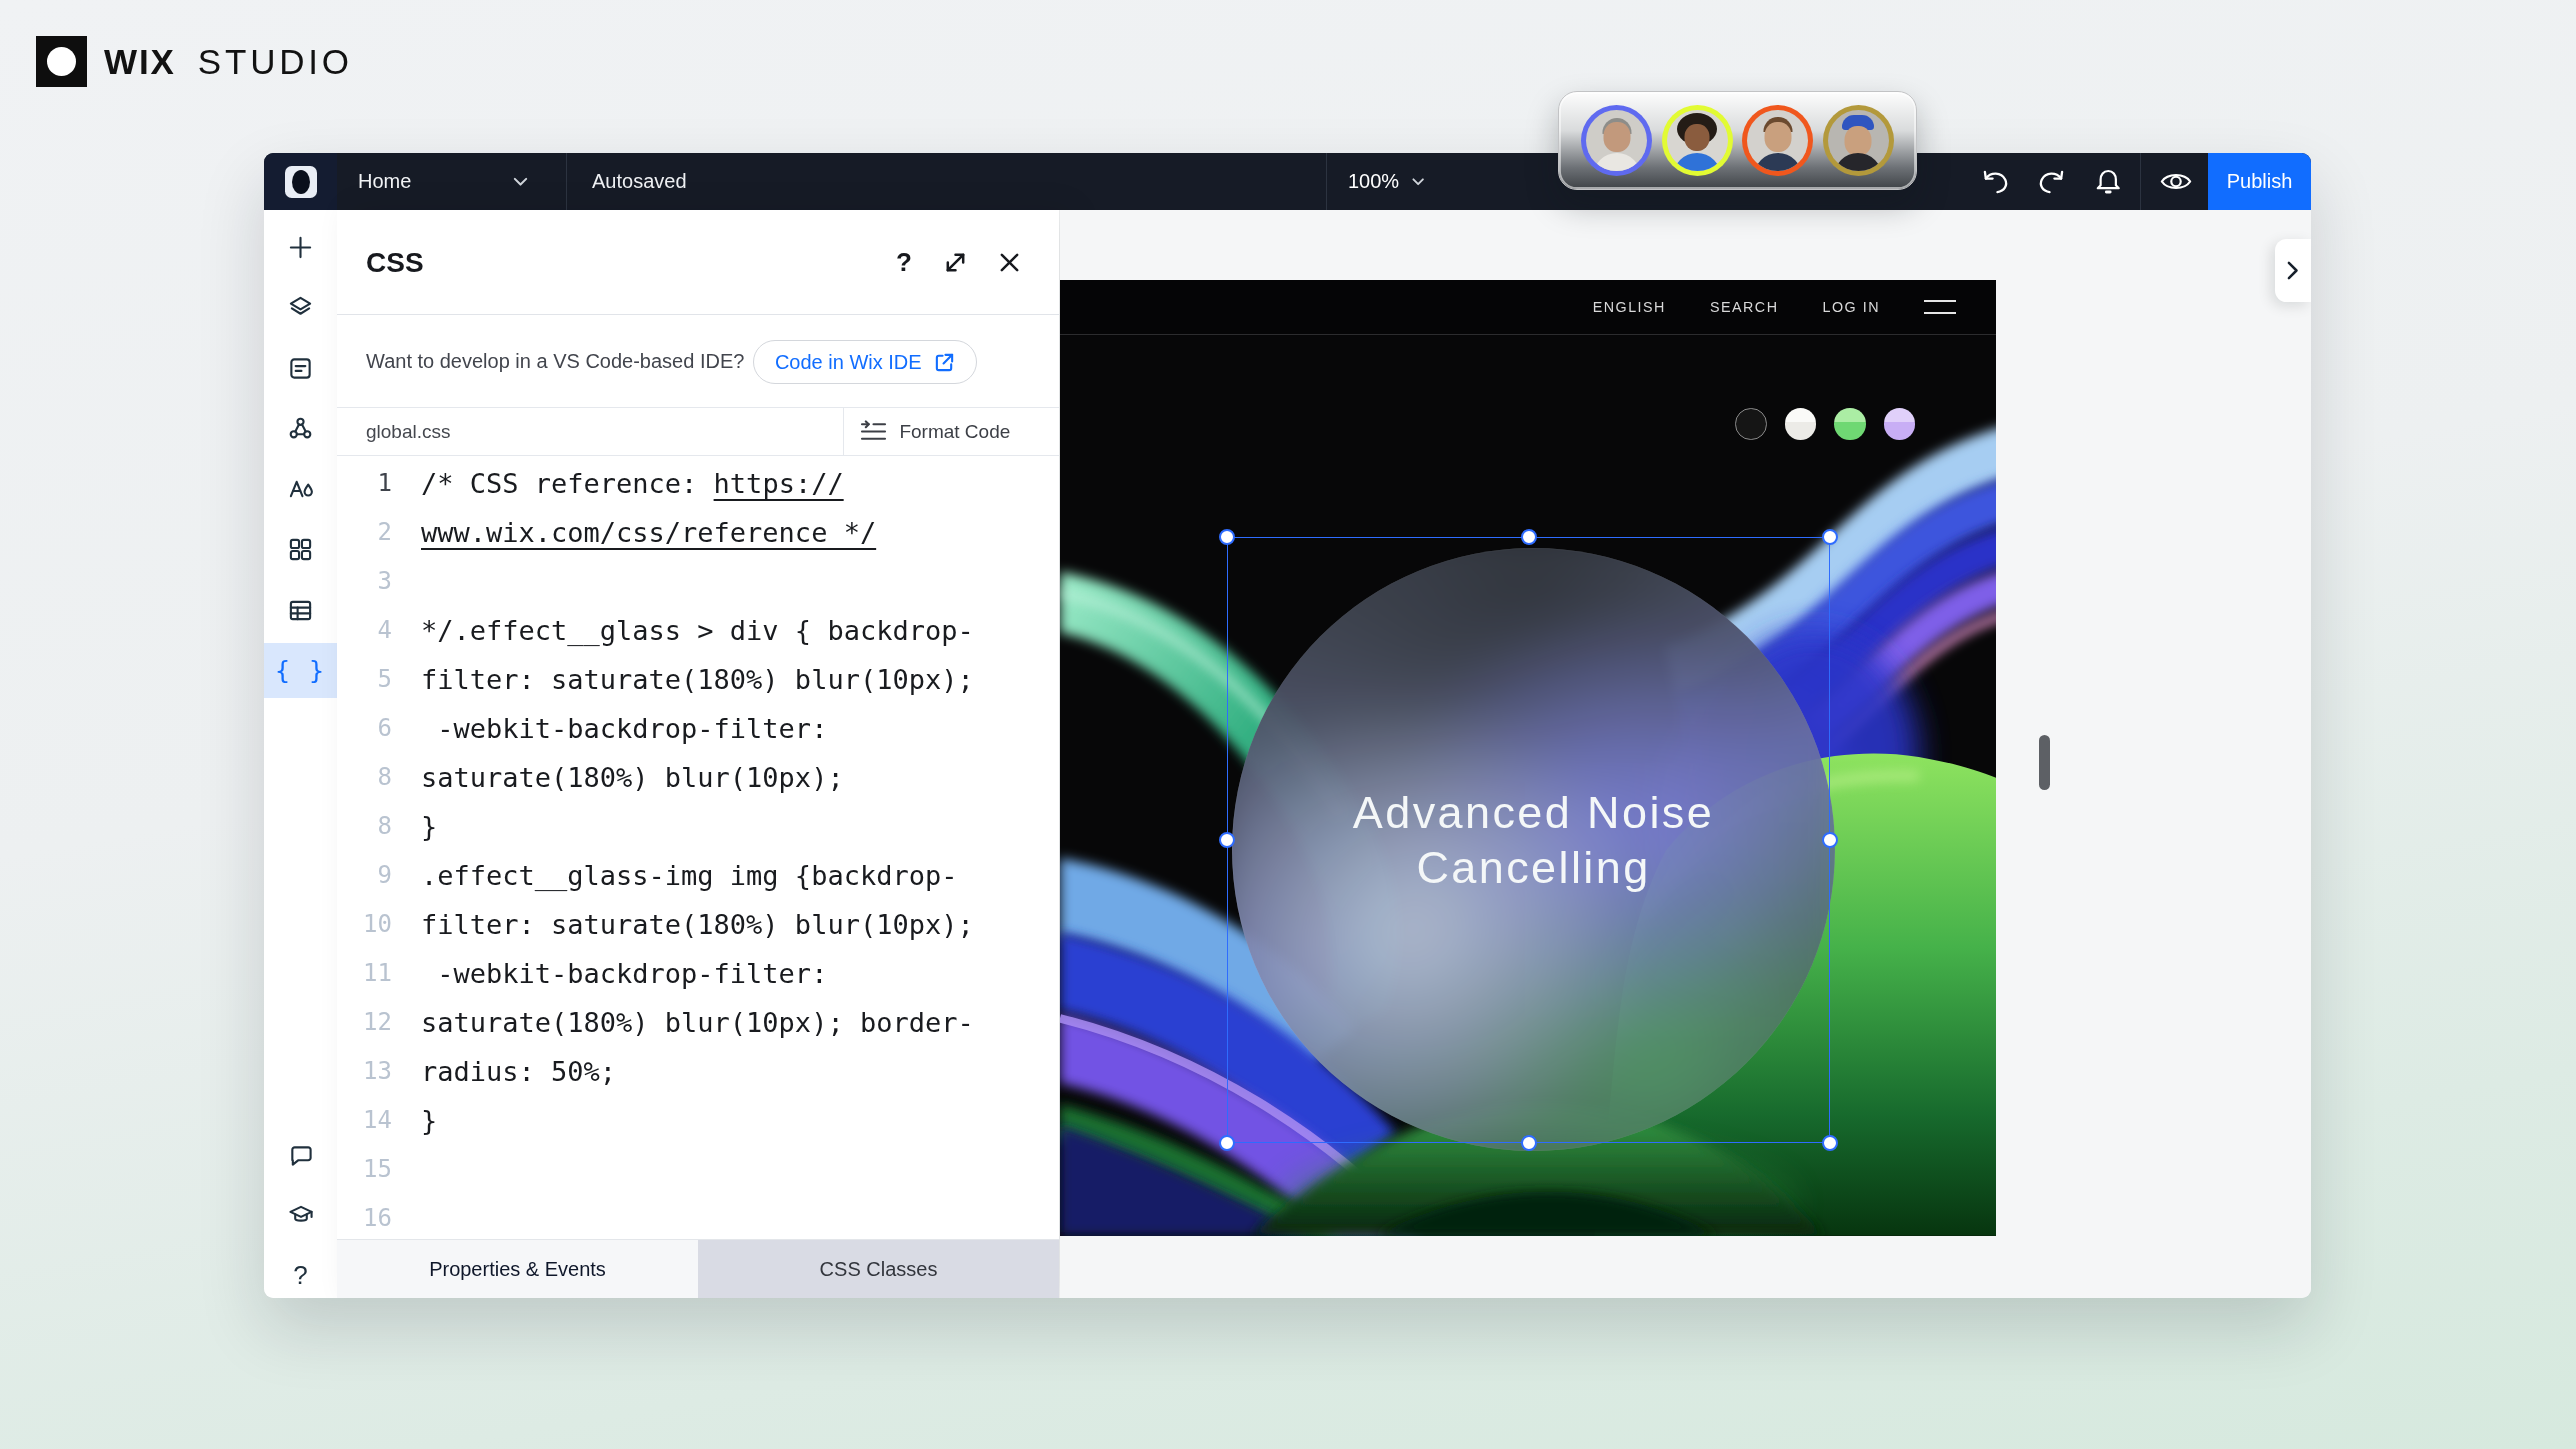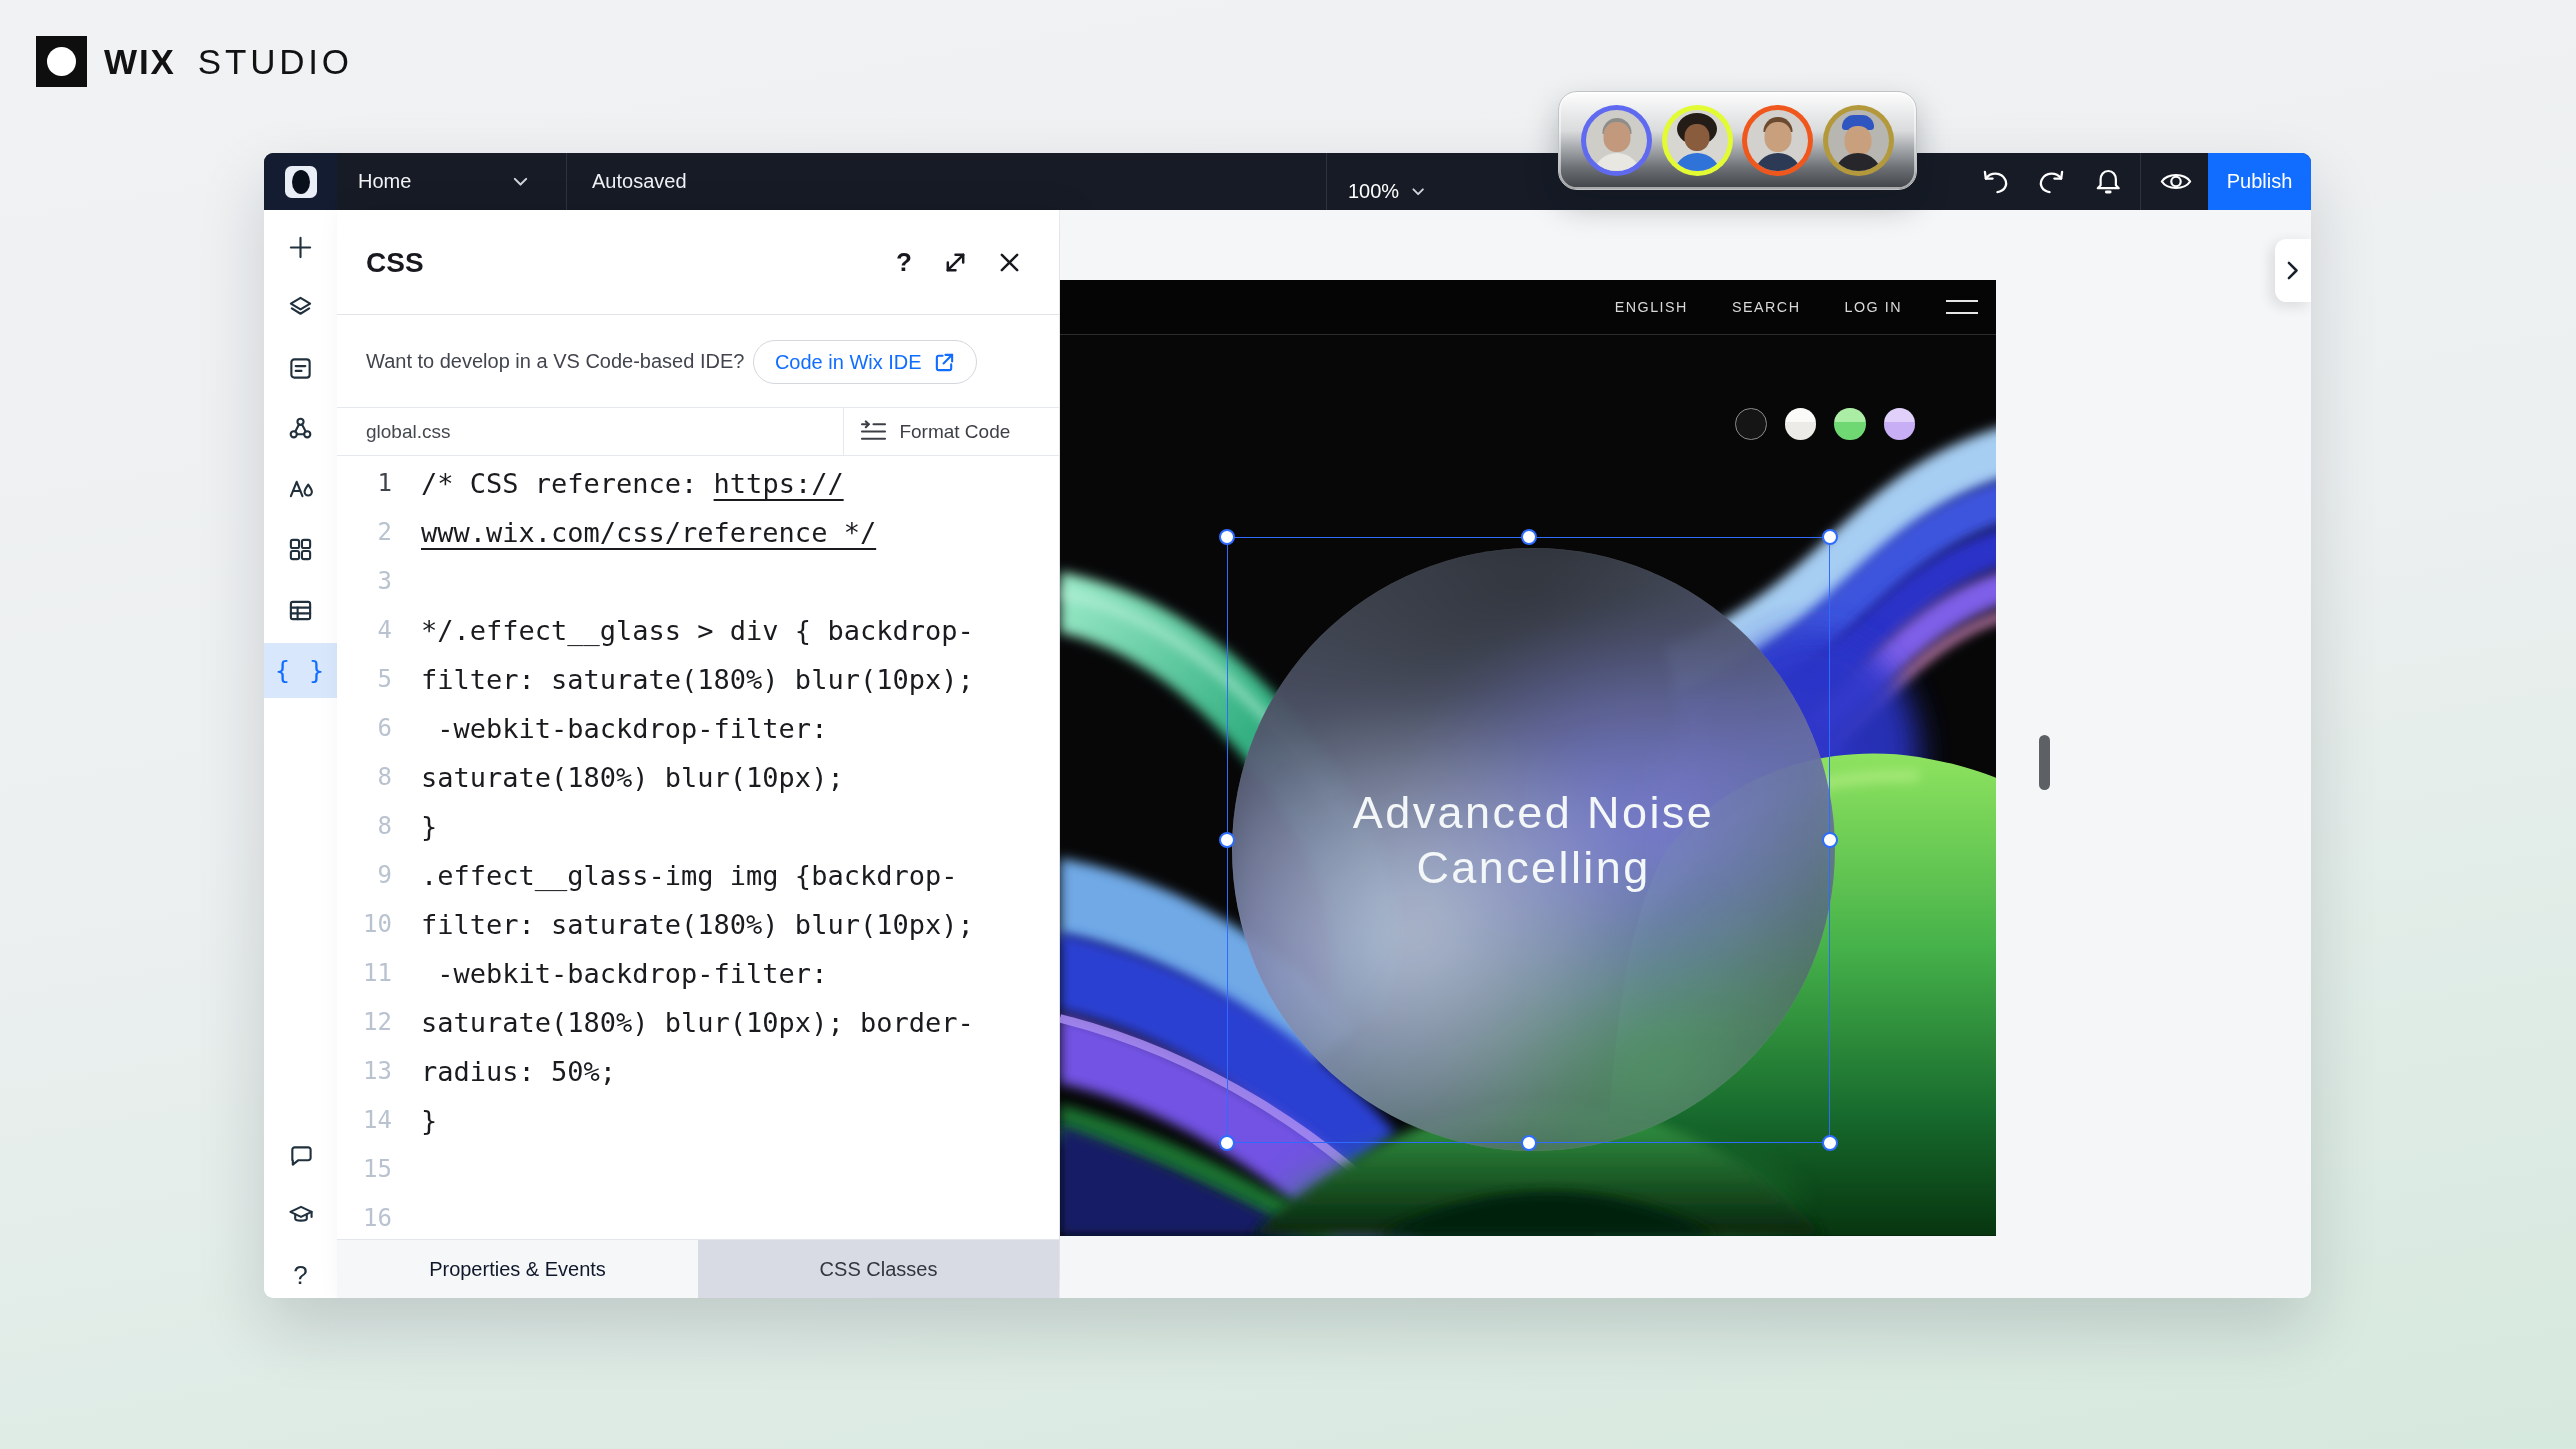--- a/index.html
+++ b/index.html
@@ -46,21 +46,21 @@
   .topbar{position:absolute;left:0;top:0;width:100%;height:57px;background:#161b26;color:#fff;}
   .tb-tile{position:absolute;left:0;top:0;width:73px;height:57px;background:#141c31;display:flex;align-items:center;justify-content:center;}
   .tb-tile .sq{width:32px;height:32px;border-radius:6.7px;background:#e9edf5;display:flex;align-items:center;justify-content:center;}
   .tb-tile .ov{width:18px;height:24px;border-radius:50%;background:#0a0f1c;}
   .tb-sep{position:absolute;top:0;width:1px;height:57px;background:#2c3340;}
   .tb-home{position:absolute;left:65px;top:0;width:229px;height:57px;display:flex;align-items:center;justify-content:space-between;
     padding:0 29px;box-sizing:border-box;font-size:20px;color:#f2f4f6;cursor:pointer;text-align:right;}
   .tb-autosaved{position:absolute;left:328px;top:0;height:57px;line-height:57px;font-size:20px;color:#eef0f3;}
   .tb-devices{position:absolute;left:758px;top:0;height:57px;display:flex;align-items:center;gap:26px;}
   .tb-width{font-size:20px;color:#fff;margin-left:7.6px;}
-  .tb-zoom{position:absolute;left:1084px;top:10px;height:57px;display:flex;align-items:center;gap:11.4px;font-size:20px;color:#fff;}
+  .tb-zoom{position:absolute;left:1084px;top:0;height:57px;display:flex;align-items:center;gap:11.4px;font-size:20px;color:#fff;}
   .tb-right{position:absolute;left:1717px;top:0;height:57px;display:flex;align-items:center;gap:27px;}
   .tb-eye{position:absolute;left:1895px;top:0;height:57px;display:flex;align-items:center;}
   .tb-publish{position:absolute;right:0;top:0;width:103px;height:57px;background:#116dff;color:#fff;font-size:20px;
     display:flex;align-items:center;justify-content:center;cursor:pointer;}
   .icbtn{display:flex;align-items:center;justify-content:center;cursor:pointer;}
 
   
   .sidebar{position:absolute;left:0;top:57px;width:73px;height:1088px;background:#fff;border-right:1px solid #eaecf0;}
   .sb-item{position:absolute;left:0;width:73px;height:55px;display:flex;align-items:center;justify-content:center;cursor:pointer;}
   .sb-item.active{background:#d9e7fd;}
@@ -93,21 +93,21 @@
   .ct{margin-left:29px;color:#191b1f;white-space:pre;}
   .lk{text-decoration:underline;text-underline-offset:5.7px;}
   .p-tabs{position:absolute;left:0;bottom:0;width:100%;height:59px;display:flex;border-top:1px solid #e3e6ea;box-sizing:border-box;}
   .p-tab{flex:1;display:flex;align-items:center;justify-content:center;font-size:20px;color:#0f172a;background:#f6f7f9;cursor:pointer;}
   .p-tab.active{background:#d9dbe4;color:#33363d;}
 
   
   .canvas{position:absolute;left:796px;top:57px;right:0;bottom:0;background:#f5f6f7;}
   .preview{position:absolute;left:0;top:70px;width:936px;height:956px;background:#070708;overflow:hidden;}
   .pv-nav{position:absolute;left:0;top:0;width:100%;height:55px;background:#050506;border-bottom:1px solid #2c2c2e;
-    display:flex;align-items:center;justify-content:flex-end;gap:44px;padding-right:18px;box-sizing:border-box;z-index:6;}
+    display:flex;align-items:center;justify-content:flex-end;gap:44px;padding-right:40px;box-sizing:border-box;z-index:6;}
   .pv-nav-item{font-size:14.3px;letter-spacing:1.5px;color:#d9d9d9;cursor:pointer;}
   .pv-burger{width:32px;display:flex;flex-direction:column;gap:9.5px;cursor:pointer;}
   .pv-burger i{display:block;height:1.9px;background:#e6e6e6;}
   .pv-hero{position:absolute;left:0;top:55px;width:883px;height:901px;}
   .art{position:absolute;left:0;top:0;}
   .pv-dots{position:absolute;top:73px;right:28px;display:flex;gap:18px;z-index:7;}
   .dot{width:31.5px;height:31.5px;border-radius:50%;box-sizing:border-box;cursor:pointer;}
   .dot.c1{background:#151515;border:1.9px solid #8a8a8a;}
   .dot.c2{background:linear-gradient(180deg,#fafaf8 45%,#ecebe7 45%);}
   .dot.c3{background:linear-gradient(180deg,#abeda4 45%,#6fd873 45%);}

